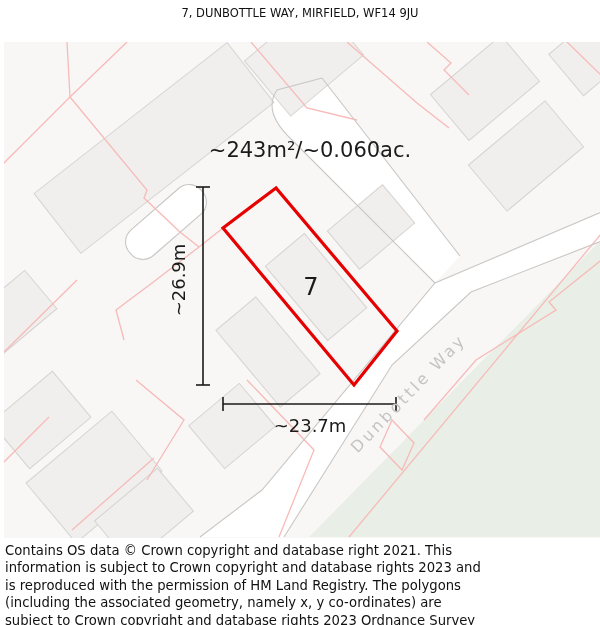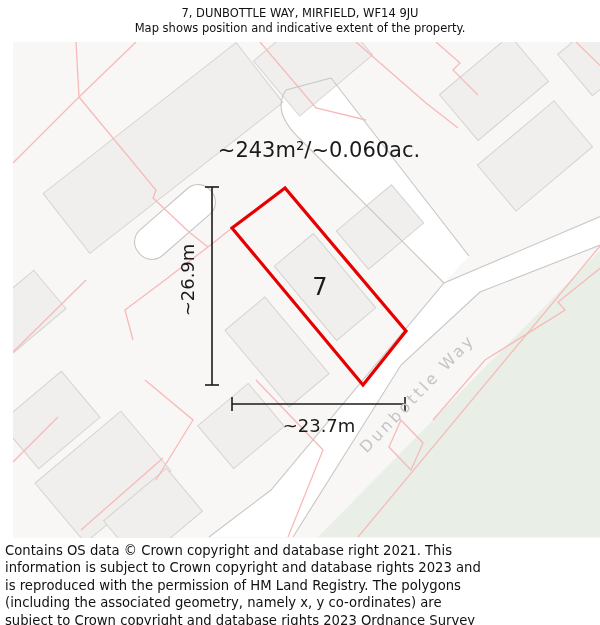--- a/index.html
+++ b/index.html
@@ -1,38 +1,37 @@
 <!DOCTYPE html>
 <html><head>
 <meta charset="utf-8">
 <style>
   html,body{margin:0;padding:0;background:#fff;width:600px;height:625px;overflow:hidden;}
   body{font-family:"DejaVu Sans","Liberation Sans",sans-serif;color:#1a1a1a;}
   .page{position:relative;width:600px;height:625px;background:#fff;}
   .hdr{position:absolute;top:0;left:0;width:600px;height:42px;text-align:center;background:#fff;}
   .hdr .t1{margin:0;padding-top:6px;font-size:11.5px;line-height:15px;color:#111;}
   .hdr .t2{margin:0;font-size:11.5px;line-height:15px;color:#111;}
-  .mapwrap{position:absolute;top:42px;left:13px;width:584px;height:496px;}
+  .mapwrap{position:absolute;top:42px;left:4px;width:584px;height:496px;}
   svg{display:block;}
   .ftr{position:absolute;top:538px;left:0;width:496px;height:87px;background:#fff;}
   .ftr p{margin:0;padding:4px 6px 0 5px;font-size:13.2px;line-height:17.4px;color:#111;}
   .bld{fill:#f0efed;stroke:#d6d3d0;stroke-width:1;}
   .pink{fill:none;stroke:#f7bab8;stroke-width:1.3;}
   .gedge{fill:none;stroke:#c9c7c5;stroke-width:1.1;}
   .dim{stroke:#1a1a1a;stroke-width:1.6;}
   .maptext{fill:#1a1a1a;}
 </style>
 </head>
 <body>
 
 <div class="page">
 
   <div class="hdr">
     <p class="t1">7, DUNBOTTLE WAY, MIRFIELD, WF14 9JU</p>
-    <p class="t2">Map shows position and indicative extent of the property.</p>
   </div>
 
   <div class="mapwrap">
     <svg width="600" height="496" viewBox="0 0 600 496">
 
       <rect x="0" y="0" width="600" height="496" fill="#f8f7f6"></rect>
 
       <g>
         <path d="M600,169 L431,241 L258,448 L196,495 L280,495 L388,323 L467,250 L600,198 Z" fill="#ffffff"></path>
         <path d="M431,241 L288,98 Q258,70 273,48 L318,36 L456,214 Z" fill="#ffffff"></path>

